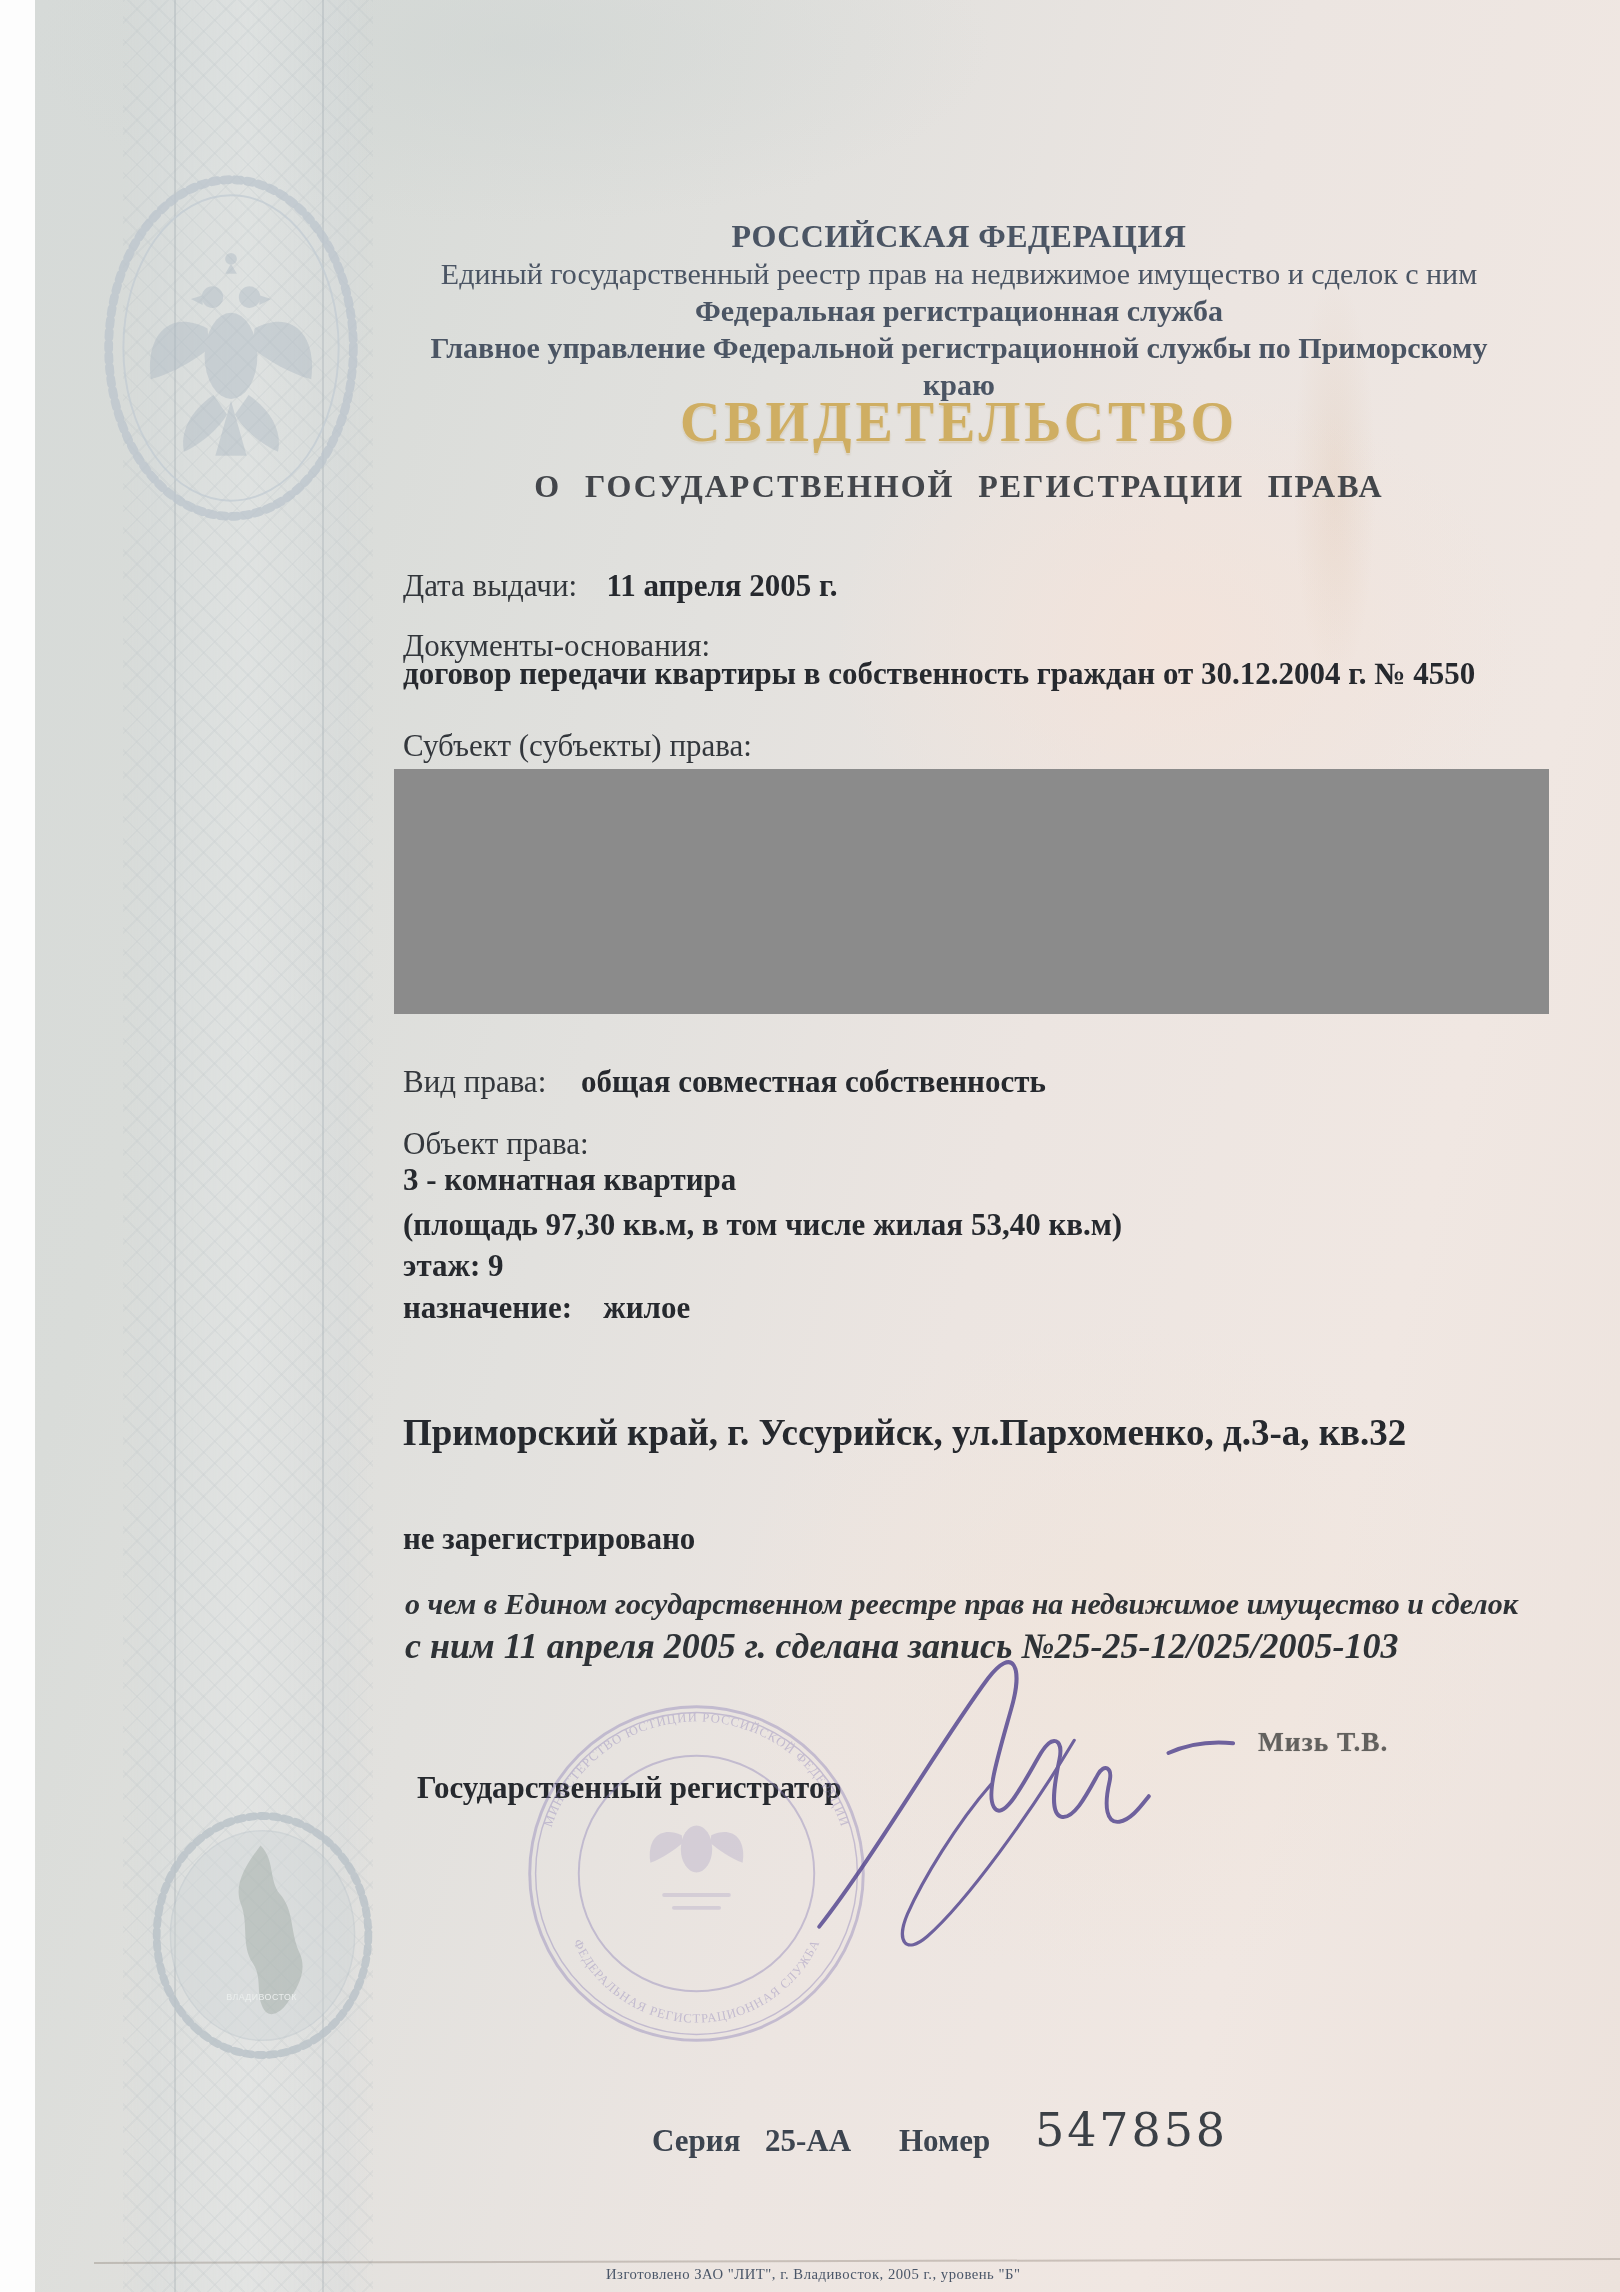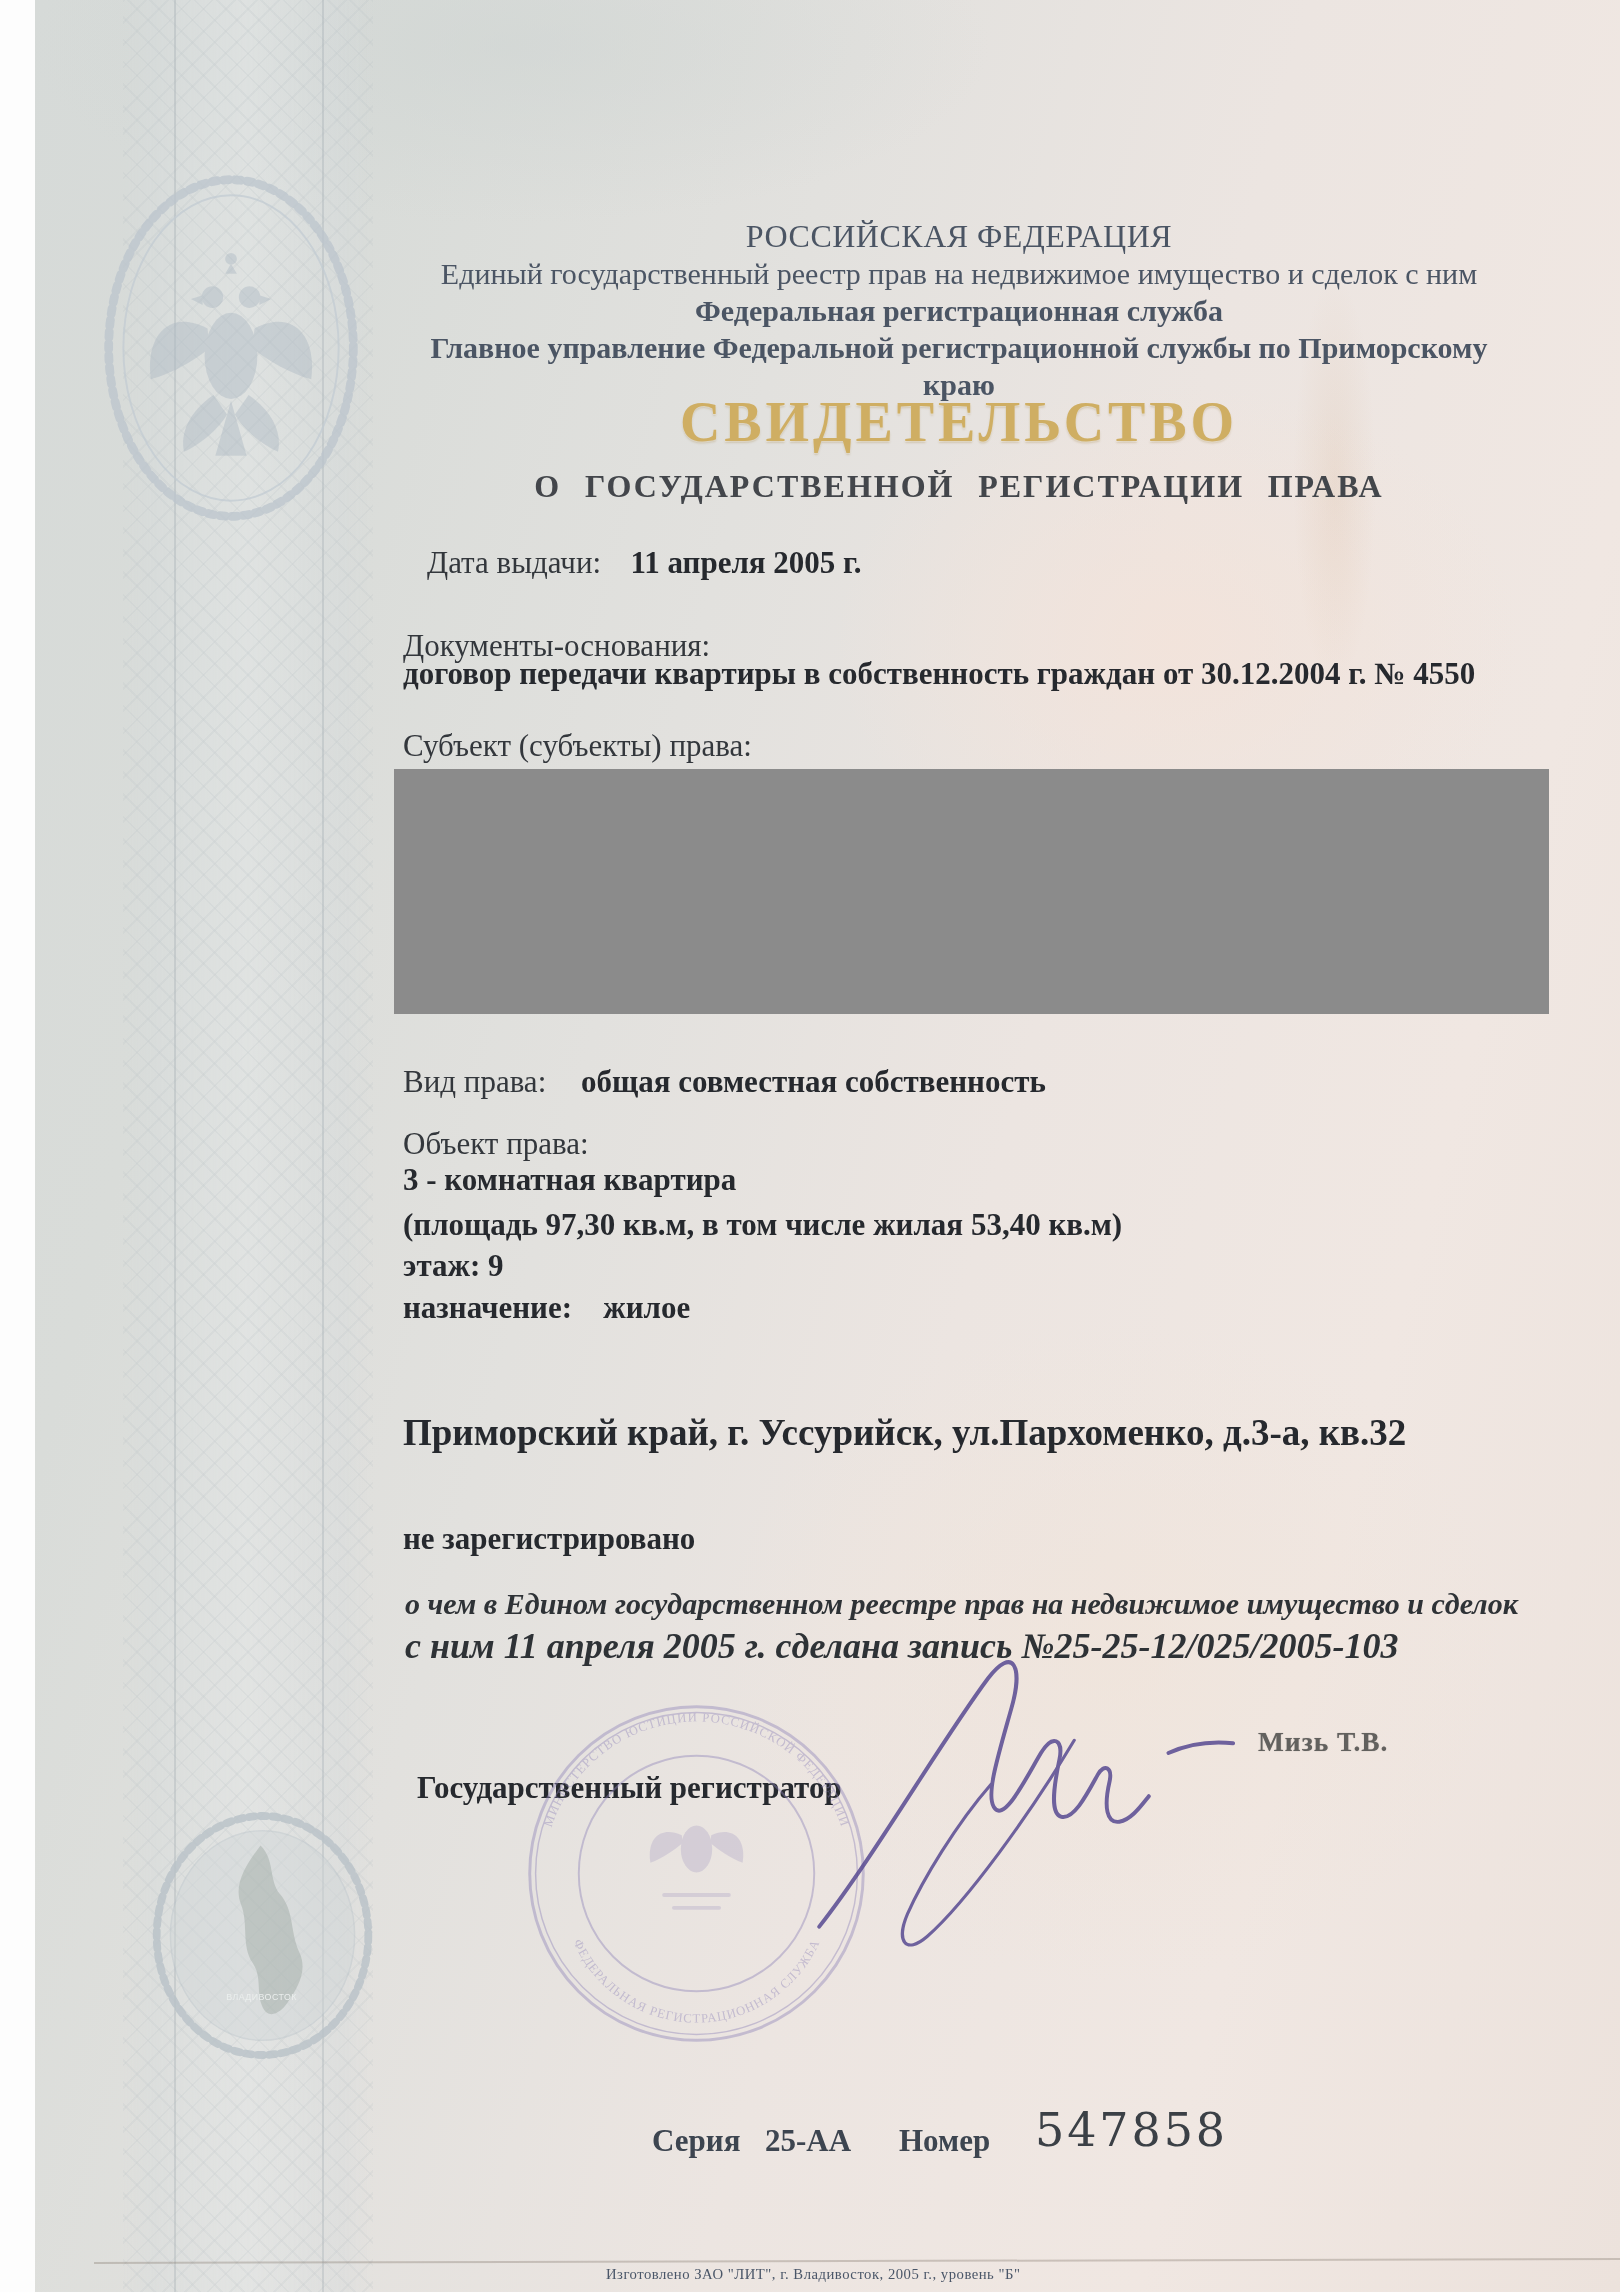--- a/index.html
+++ b/index.html
@@ -17,21 +17,21 @@
     background:linear-gradient(90deg, rgba(205,211,213,0), rgba(215,220,221,.55) 12%, rgba(228,231,231,.8) 50%, rgba(213,218,220,.5) 88%, rgba(205,211,213,0));}
   .guilloche .lace{position:absolute;inset:0;opacity:.6;
     background:
       repeating-linear-gradient(45deg, rgba(255,255,255,0) 0 6.9px, rgba(173,183,189,.30) 6.9px 8.8px, rgba(255,255,255,0) 8.8px 15.7px),
       repeating-linear-gradient(-45deg, rgba(255,255,255,0) 0 6.9px, rgba(173,183,189,.30) 6.9px 8.8px, rgba(255,255,255,0) 8.8px 15.7px);}
   .guilloche .rail-l,.guilloche .rail-r{position:absolute;top:0;bottom:0;width:2px;background:rgba(158,169,175,.45);}
   .guilloche .rail-l{left:51px}.guilloche .rail-r{left:199px}
   .row{position:absolute;font-size:31px;line-height:1.2;color:#33373c;white-space:nowrap;z-index:4;}
   .val{font-weight:bold;color:#26292e;}
   .head{position:absolute;left:368px;top:218px;width:1112px;text-align:center;z-index:4;color:#4b5564;}
-  .head .country{font-weight:normal;font-size:32px;line-height:37px;letter-spacing:0.5px;}
+  .head .country{font-weight:bold;font-size:32px;line-height:37px;letter-spacing:0.5px;}
   .head .registry{font-size:30px;line-height:37px;}
   .head .service{font-weight:bold;font-size:30px;line-height:37px;}
   .head .office{font-weight:bold;font-size:30px;line-height:37px;}
   .titleblock{position:absolute;left:368px;top:390px;width:1112px;text-align:center;z-index:4;}
   .bigtitle{font-size:56px;line-height:1.15;font-weight:bold;letter-spacing:3.9px;color:#cfae63;
     text-shadow:0 2px 2px rgba(150,120,50,.25), 0 1px 0 rgba(255,255,255,.5);}
   .subtitle{margin-top:13.7px;font-size:32px;font-weight:bold;letter-spacing:2px;word-spacing:13.7px;color:#43464b;}
   .redact{position:absolute;left:359px;top:769px;width:1155px;height:245px;background:#8b8b8b;z-index:5;}
   .addr{font-size:37px;}
   .ital{font-style:italic;font-weight:bold;color:#2e3236;}
@@ -84,21 +84,21 @@
     <div class="registry">Единый государственный реестр прав на недвижимое имущество и сделок с ним</div>
     <div class="service">Федеральная регистрационная служба</div>
     <div class="office">Главное управление Федеральной регистрационной службы по Приморскому краю</div>
   </div>
 
   <div class="titleblock">
     <div class="bigtitle">СВИДЕТЕЛЬСТВО</div>
     <div class="subtitle">О ГОСУДАРСТВЕННОЙ РЕГИСТРАЦИИ ПРАВА</div>
   </div>
 
-  <div class="row" style="left:368px;top:544px;margin-left:24px;">
+  <div class="row" style="left:368px;top:567px;">
     <span class="lbl">Дата выдачи:</span>
     <span class="val" style="margin-left:21.6px;">11 апреля 2005 г.</span>
   </div>
 
   <div class="row" style="left:368px;top:627px;">Документы-основания:</div>
   <div class="row val" style="left:368px;top:655px;">договор передачи квартиры в собственность граждан от 30.12.2004 г. № 4550</div>
 
   <div class="row" style="left:368px;top:727px;">Субъект (субъекты) права:</div>
 
   <div class="redact"></div>

